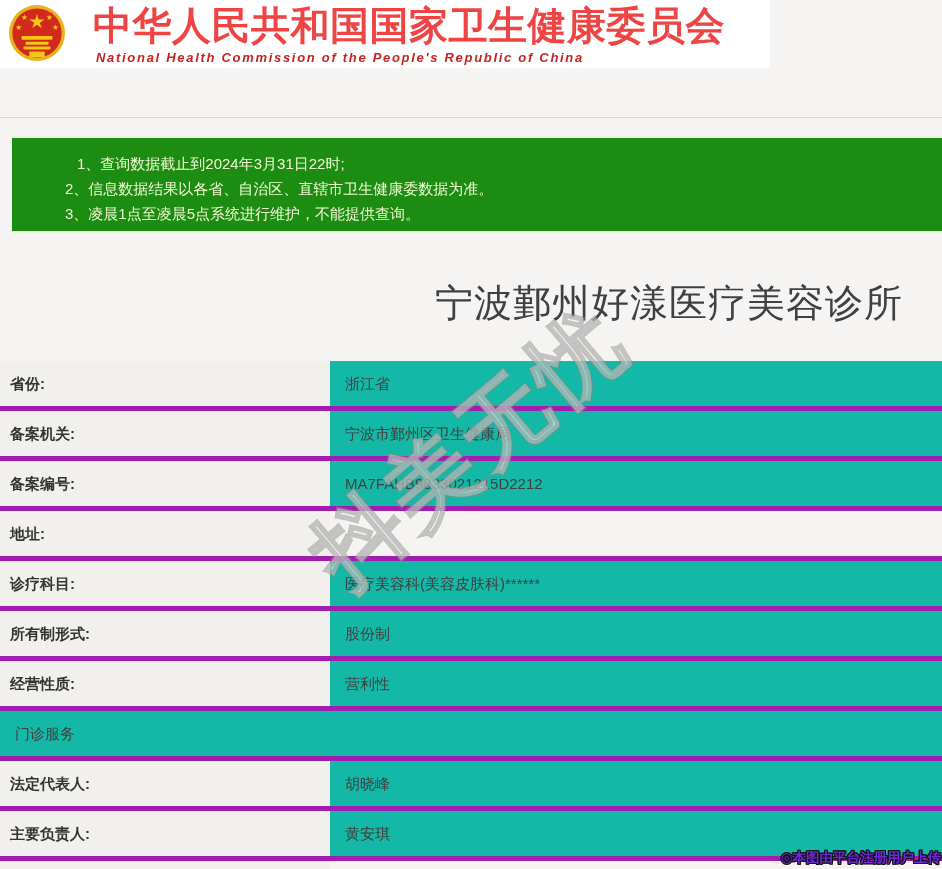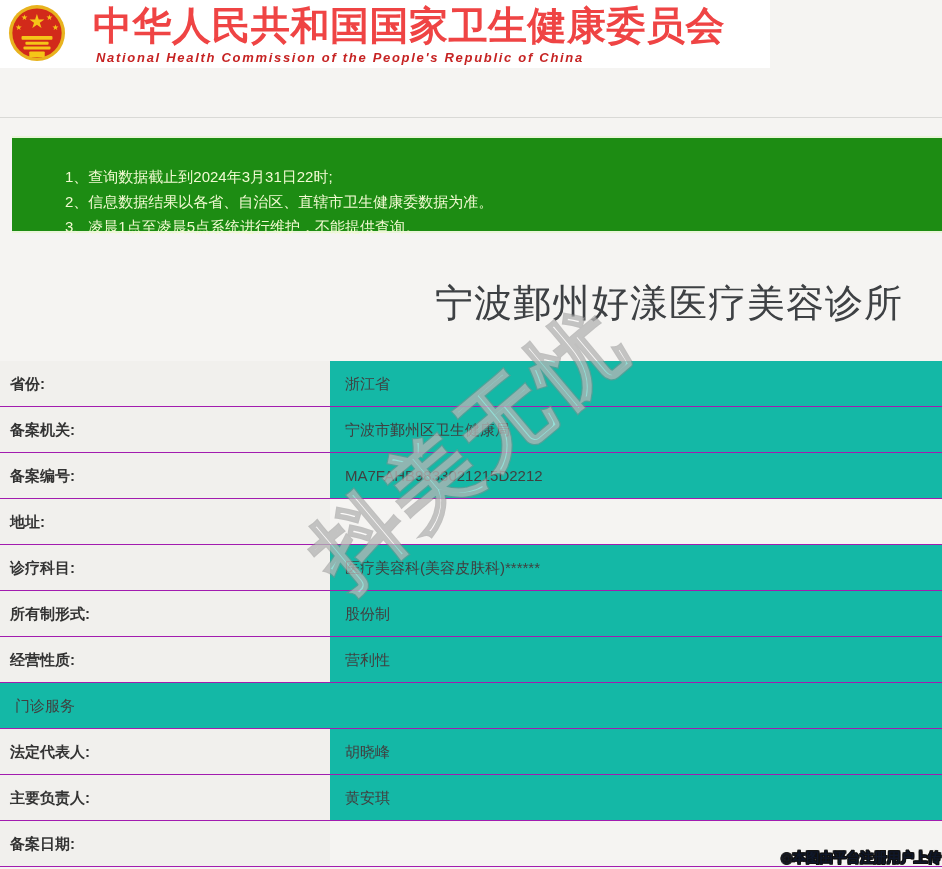--- a/index.html
+++ b/index.html
@@ -35,30 +35,30 @@
     position:absolute;left:12px;top:136px;width:930px;height:93px;
     background:#1d8c13;
     border-top:2px solid #e9f5d9;border-bottom:2px solid #e9f5d9;
     box-sizing:content-box;
   }
   .notice .line{
     margin:0;padding:0 0 0 53px;
     font-size:15px;line-height:25px;color:#f2fad2;
     white-space:nowrap;
   }
-  .notice .line:first-child{padding-top:26px;}
+  .notice .line:first-child{padding-top:13px;margin-left:12px;}
   
   .clinic-title{
     position:absolute;left:396px;right:0;top:278px;
     text-align:center;font-size:38px;font-weight:400;color:#3e4144;
     letter-spacing:1px;white-space:nowrap;
   }
   
   .detail-table{position:absolute;left:0;top:361px;width:942px;}
-  .row{display:flex;height:45px;border-bottom:1px solid #a21caf;}
+  .row{display:flex;height:45px;border-bottom:5px solid #a21caf;}
   .cell-label{
     width:330px;background:#f1f0ed;box-sizing:border-box;
     padding-left:10px;font-size:15px;font-weight:bold;color:#333;
     line-height:45px;white-space:nowrap;
   }
   .cell-value{
     flex:1;background:#14b8a6;box-sizing:border-box;
     padding-left:15px;font-size:15px;color:#404040;
     line-height:45px;white-space:nowrap;
   }
@@ -66,21 +66,21 @@
   .wm-diagonal{
     position:absolute;left:270px;top:400px;width:400px;height:96px;
     transform:rotate(-40deg);transform-origin:center;
     font-size:88px;font-weight:bold;letter-spacing:6px;white-space:nowrap;
     color:rgba(255,255,255,0.55);
     -webkit-text-stroke:2.5px rgba(140,140,140,0.5);
     pointer-events:none;z-index:5;line-height:96px;text-align:center;
   }
   .wm-footer{
     position:absolute;right:1px;bottom:2px;z-index:6;
-    font-size:13.5px;font-weight:bold;color:#0f172a;white-space:nowrap;
+    font-size:13.5px;font-weight:bold;color:#6d28d9;white-space:nowrap;
     text-shadow:
       1px 0 #111,-1px 0 #111,0 1px #111,0 -1px #111,
       1px 1px #111,-1px -1px #111,1px -1px #111,-1px 1px #111;
   }
 </style>
 </head>
 <body>
 
 <div class="header">
   <svg class="emblem" viewBox="0 0 60 64">

